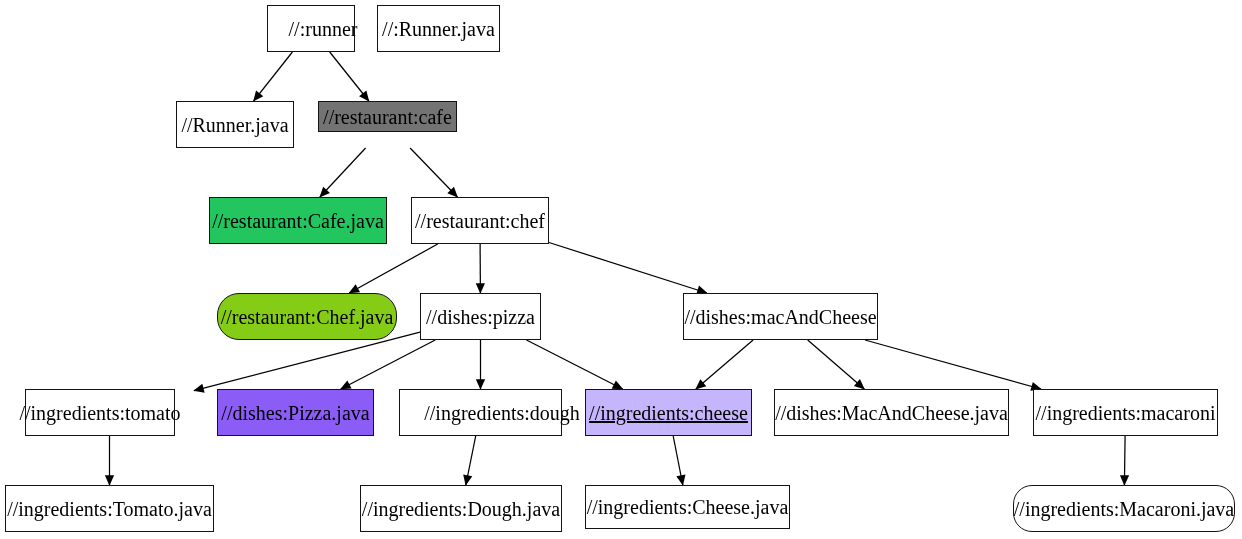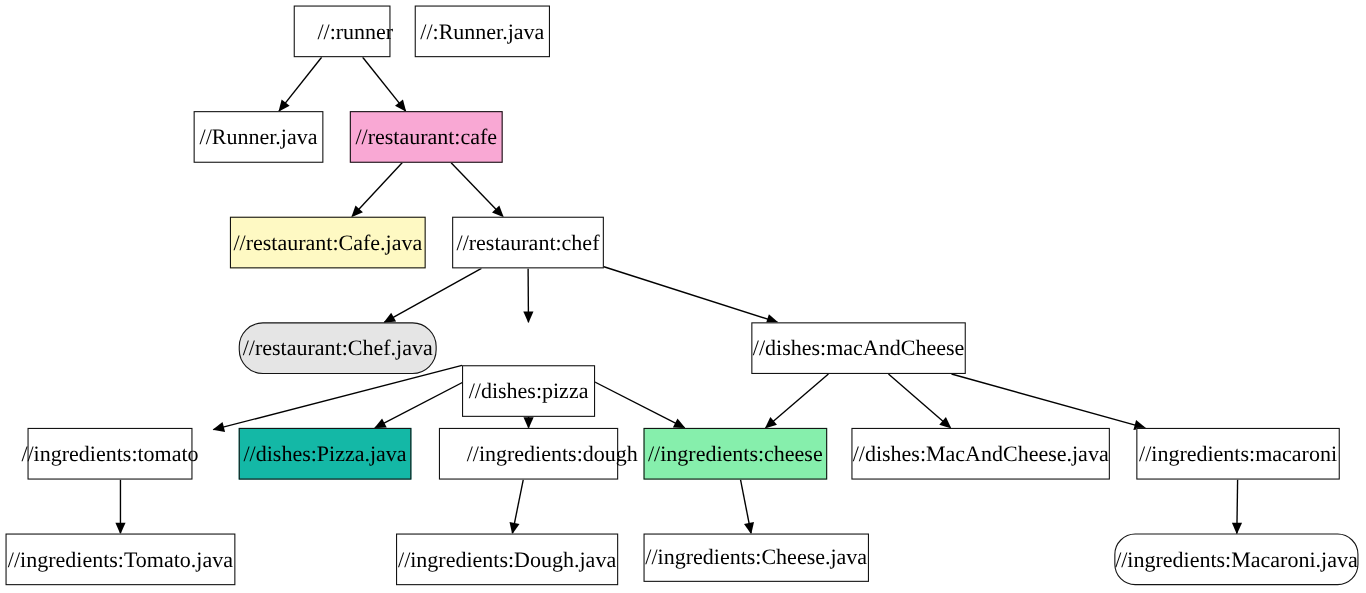--- a/index.html
+++ b/index.html
@@ -69,30 +69,30 @@
         <line class="edge" x1="109.5" y1="436.0" x2="109.5" y2="485.0" stroke="#000000" marker-end="url(#arrowhead)"></line>
         <line class="edge" x1="475.7" y1="436.0" x2="465.8" y2="485.0" stroke="#000000" marker-end="url(#arrowhead)"></line>
         <line class="edge" x1="673.2" y1="436.0" x2="682.8" y2="485.0" stroke="#000000" marker-end="url(#arrowhead)"></line>
         <line class="edge" x1="1125.1" y1="436.0" x2="1124.4" y2="485.0" stroke="#000000" marker-end="url(#arrowhead)"></line>
       </g>
   </svg>
   <div id="nodes">
       <div class="node" style="left: 267px; top: 5px; width: 88px; height: 47px; border-color: rgb(20, 20, 20); background: rgb(255, 255, 255); padding-left: 24px;">//:runner</div>
       <div class="node" style="left: 377px; top: 5px; width: 123px; height: 47px; border-color: rgb(20, 20, 20); background: rgb(255, 255, 255);">//:Runner.java</div>
       <div class="node" style="left: 176px; top: 101px; width: 118px; height: 47px; border-color: rgb(20, 20, 20); background: rgb(255, 255, 255);">//Runner.java</div>
-      <div class="node" style="left: 318px; top: 101px; width: 139px; height: 47px; border-color: rgb(20, 20, 20); background: #f9a8d4;">//restaurant:cafe</div>
-      <div class="node" style="left: 209px; top: 197px; width: 178px; height: 47px; border-color: rgb(20, 20, 20); background: #fef9c3;">//restaurant:Cafe.java</div>
+      <div class="node" style="left: 318px; top: 101px; width: 139px; height: 31px; border-color: rgb(20, 20, 20); background: #737373;">//restaurant:cafe</div>
+      <div class="node" style="left: 209px; top: 197px; width: 178px; height: 47px; border-color: rgb(20, 20, 20); background: #22c55e;">//restaurant:Cafe.java</div>
       <div class="node" style="left: 411px; top: 197px; width: 138px; height: 47px; border-color: rgb(20, 20, 20); background: rgb(255, 255, 255);">//restaurant:chef</div>
-      <div class="node" style="left: 217px; top: 293px; width: 180px; height: 47px; border-color: rgb(20, 20, 20); background: #e5e5e5; border-radius: 22px;">//restaurant:Chef.java</div>
-      <div class="node" style="left: 420px; top: 293px; width: 121px; height: 47px; border-color: rgb(20, 20, 20); background: rgb(255, 255, 255); margin-top: 39px;">//dishes:pizza</div>
+      <div class="node" style="left: 217px; top: 293px; width: 180px; height: 47px; border-color: rgb(20, 20, 20); background: #84cc16; border-radius: 22px;">//restaurant:Chef.java</div>
+      <div class="node" style="left: 420px; top: 293px; width: 121px; height: 47px; border-color: rgb(20, 20, 20); background: rgb(255, 255, 255);">//dishes:pizza</div>
       <div class="node" style="left: 683px; top: 293px; width: 195px; height: 47px; border-color: rgb(20, 20, 20); background: rgb(255, 255, 255);">//dishes:macAndCheese</div>
       <div class="node" style="left: 25px; top: 389px; width: 150px; height: 47px; border-color: rgb(20, 20, 20); background: rgb(255, 255, 255);">//ingredients:tomato</div>
-      <div class="node" style="left: 217px; top: 389px; width: 157px; height: 47px; border-color: rgb(20, 20, 20); background: #14b8a6;">//dishes:Pizza.java</div>
+      <div class="node" style="left: 217px; top: 389px; width: 157px; height: 47px; border-color: rgb(20, 20, 20); background: #8b5cf6;">//dishes:Pizza.java</div>
       <div class="node" style="left: 399px; top: 389px; width: 163px; height: 47px; border-color: rgb(20, 20, 20); background: rgb(255, 255, 255); padding-left: 43px;">//ingredients:dough</div>
-      <div class="node" style="left: 585px; top: 389px; width: 167px; height: 47px; border-color: rgb(20, 20, 20); background: #86efac;">//ingredients:cheese</div>
+      <div class="node" style="left: 585px; top: 389px; width: 167px; height: 47px; border-color: rgb(20, 20, 20); background: #c4b5fd; text-decoration: underline;">//ingredients:cheese</div>
       <div class="node" style="left: 774px; top: 389px; width: 235px; height: 47px; border-color: rgb(20, 20, 20); background: rgb(255, 255, 255);">//dishes:MacAndCheese.java</div>
       <div class="node" style="left: 1033px; top: 389px; width: 185px; height: 47px; border-color: rgb(20, 20, 20); background: rgb(255, 255, 255);">//ingredients:macaroni</div>
       <div class="node" style="left: 5px; top: 485px; width: 209px; height: 47px; border-color: rgb(20, 20, 20); background: rgb(255, 255, 255);">//ingredients:Tomato.java</div>
       <div class="node" style="left: 360px; top: 485px; width: 202px; height: 47px; border-color: rgb(20, 20, 20); background: rgb(255, 255, 255);">//ingredients:Dough.java</div>
       <div class="node" style="left: 585px; top: 485px; width: 205px; height: 44px; border-color: rgb(20, 20, 20); background: rgb(255, 255, 255);">//ingredients:Cheese.java</div>
       <div class="node" style="left: 1013px; top: 485px; width: 222px; height: 47px; border-color: rgb(20, 20, 20); background: rgb(255, 255, 255); border-radius: 19px;">//ingredients:Macaroni.java</div>
     </div>
 </div>
 
 </body></html>

